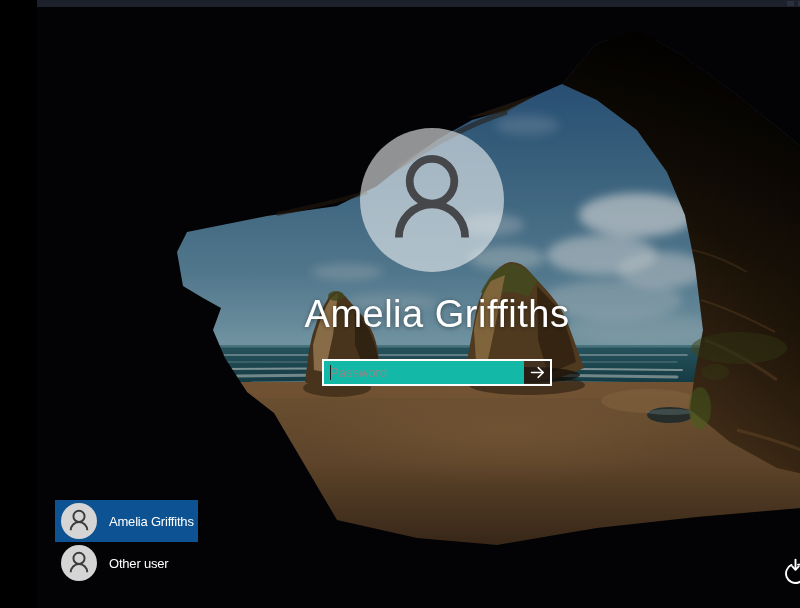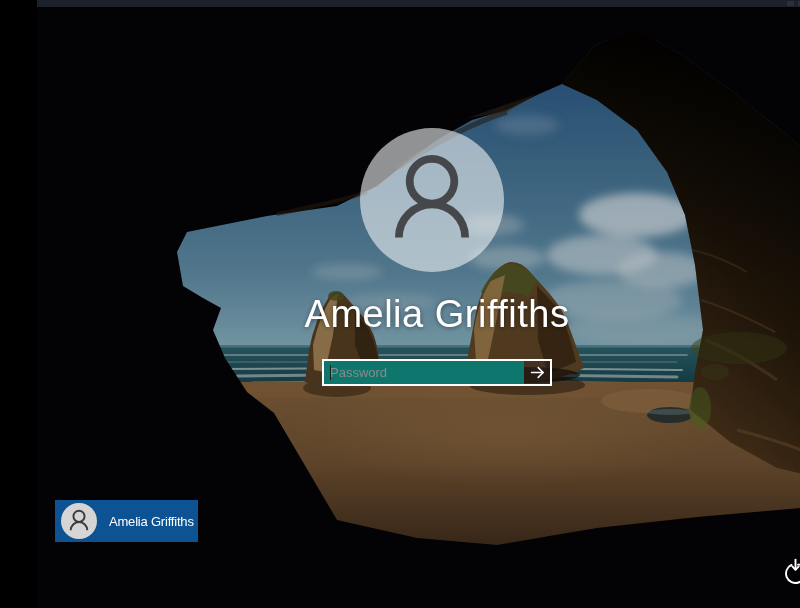--- a/index.html
+++ b/index.html
@@ -20,21 +20,21 @@
   .avatar-big svg{width:144px;height:144px;}
 
   
   .display-name{position:absolute;left:0;top:293px;width:800px;text-align:center;color:#fff;
                 font-size:38px;font-weight:300;letter-spacing:.5px;z-index:5;
                 text-shadow:0 1px 5px rgba(0,0,0,.45);}
 
   
   .pwd-wrap{position:absolute;left:285px;top:359px;width:230px;height:27px;border:2px solid #fff;
             box-sizing:border-box;display:flex;z-index:6;}
-  .pwd-input{flex:1;min-width:0;border:0;outline:0;background:#0f766e;color:#111;
+  .pwd-input{flex:1;min-width:0;border:0;outline:0;background:#14b8a6;color:#111;
              font-family:"Liberation Sans","DejaVu Sans",sans-serif;font-size:13px;padding:0 4px 0 6px;}
   .pwd-input::placeholder{color:#8a8a8a;opacity:1;}
   .pwd-caret{position:absolute;left:6px;top:4px;width:1px;height:15px;background:#1a1a1a;
              animation:blink 1.1s steps(1) infinite;pointer-events:none;}
   @keyframes blink{50%{opacity:0;}}
   .pwd-submit{width:26px;border:0;outline:0;background:rgba(44,38,32,.38);cursor:pointer;
               display:flex;align-items:center;justify-content:center;padding:0;}
 
   
   .user-tile{position:absolute;left:18px;width:143px;height:42px;display:flex;align-items:center;
@@ -198,20 +198,28 @@
 
   <div class="user-tile selected" style="top:500px;">
     <span class="tile-avatar">
       <svg viewBox="0 0 100 100">
         <use href="#person-glyph" stroke="#3c3c3e" stroke-width="6"></use>
       </svg>
     </span>
     <span class="tile-label">Amelia Griffiths</span>
   </div>
 
+  <div class="user-tile" style="top:542px;">
+    <span class="tile-avatar">
+      <svg viewBox="0 0 100 100">
+        <use href="#person-glyph" stroke="#3c3c3e" stroke-width="6"></use>
+      </svg>
+    </span>
+    <span class="tile-label">Other user</span>
+  </div>
 
   <button class="br-btn">
     <svg width="30" height="30" viewBox="0 0 30 30">
       <g stroke="#fff" stroke-width="1.9" fill="none" stroke-linecap="round" stroke-linejoin="round">
         <path d="M22.7 14.0 A 9.5 9.5 0 1 1 9.5 7.9"></path>
         <path d="M13.5 2.6 V12.2"></path>
         <path d="M10.3 9.4 L13.5 12.8 L16.7 9.4"></path>
         <path d="M16.0 7.6 H27.0"></path>
         <path d="M23.6 4.4 L27.3 7.6 L23.6 10.8"></path>
       </g>

